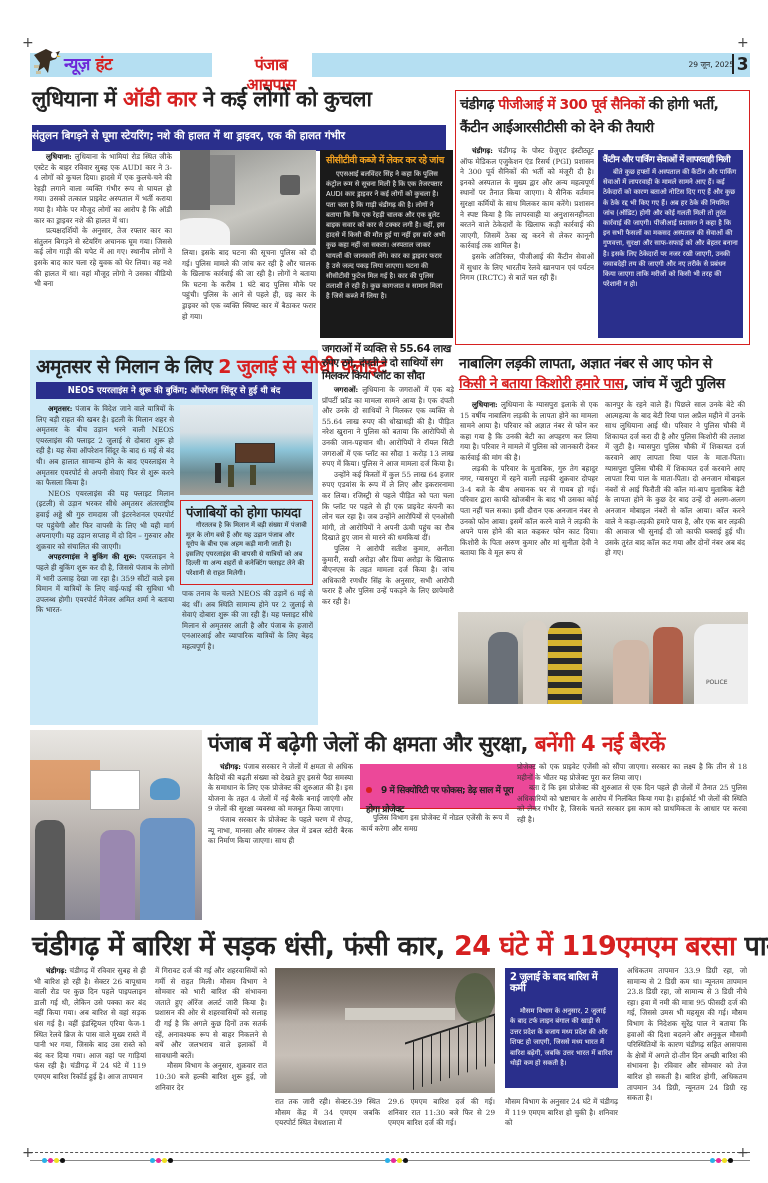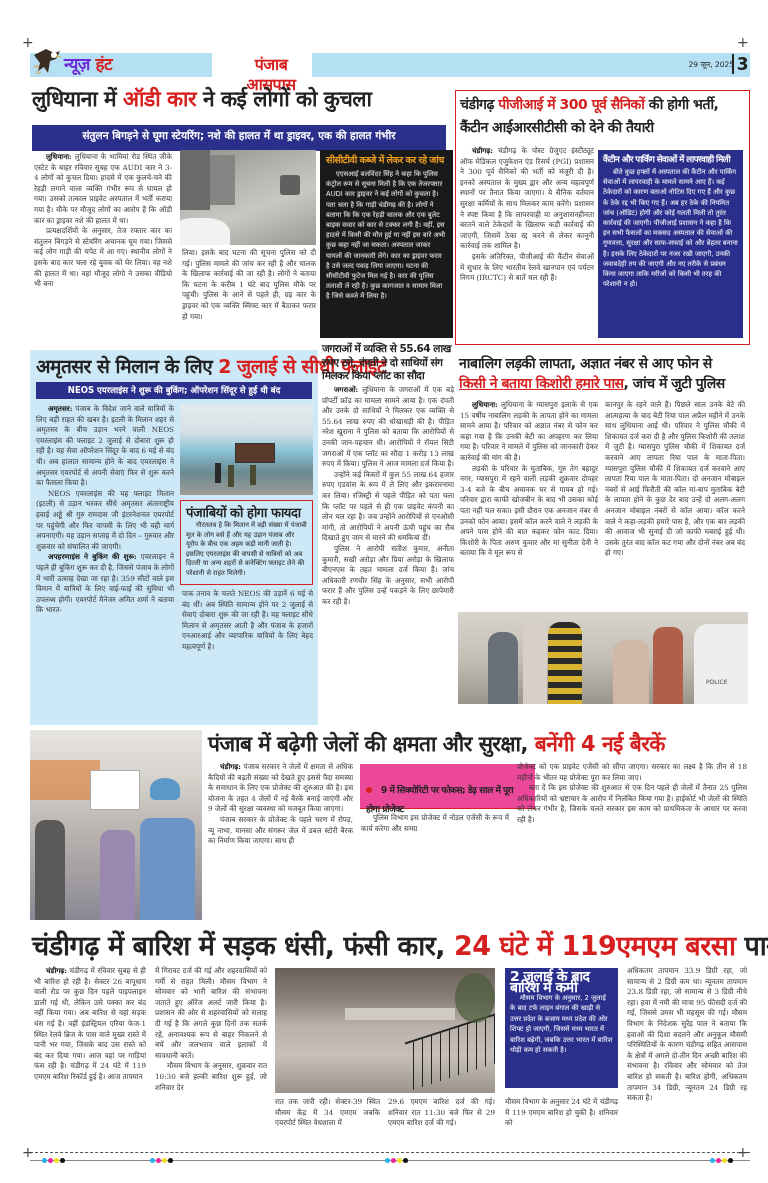--- a/index.html
+++ b/index.html
@@ -38,21 +38,21 @@
     <span class="red">हंट</span>
   </div>
   <div class="abs hl red" style="left:200px;top:2px;font-size:16px;line-height:20px;width:82px;text-align:center;">पंजाब आसपास</div>
   <div class="abs" style="right:16px;top:6px;font-size:7.5px;color:#222;font-family:'DejaVu Sans',sans-serif;">29 जून, 2025</div>
   <div class="abs hl" style="right:2px;top:1px;font-size:17px;line-height:20px;border-left:2px solid #222;padding-left:3px;">3</div>
 </div>
 
 <div class="abs hl" style="left:32px;top:84px;font-size:21px;line-height:30px;white-space:nowrap;">
   <span>लुधियाना में </span><span class="red">ऑडी कार</span><span> ने कई लोगों को कुचला</span>
 </div>
-<div class="abs" style="left:32px;top:125px;width:414px;height:26px;background:#2a2f8c;color:#fff;font-family:'DejaVu Sans',sans-serif;font-weight:bold;font-size:10.5px;line-height:20px;text-align:center;">संतुलन बिगड़ने से घूमा स्टेयरिंग; नशे की हालत में था ड्राइवर, एक की हालत गंभीर</div>
+<div class="abs" style="left:32px;top:125px;width:414px;height:26px;background:#2a2f8c;color:#fff;font-family:'DejaVu Sans',sans-serif;font-weight:bold;font-size:10.5px;line-height:20px;text-align:left;">संतुलन बिगड़ने से घूमा स्टेयरिंग; नशे की हालत में था ड्राइवर, एक की हालत गंभीर</div>
 <div class="abs body-text" style="left:34px;top:152px;width:138px;height:195px;overflow:hidden;">
   <p><b>लुधियाना:</b><span> लुधियाना के भामियां रोड स्थित जीके एस्टेट के बाहर रविवार सुबह एक AUDI कार ने 3-4 लोगों को कुचल दिया। हादसे में एक कुलचे-चने की रेहड़ी लगाने वाला व्यक्ति गंभीर रूप से घायल हो गया। उसको तत्काल प्राइवेट अस्पताल में भर्ती कराया गया है। मौके पर मौजूद लोगों का आरोप है कि ऑडी कार का ड्राइवर नशे की हालत में था।</span></p>
   <p>प्रत्यक्षदर्शियों के अनुसार, तेज रफ्तार कार का संतुलन बिगड़ने से स्टेयरिंग अचानक घूम गया। जिससे कई लोग गाड़ी की चपेट में आ गए। स्थानीय लोगों ने इसके बाद कार चला रहे युवक को घेर लिया। वह नशे की हालत में था। वहां मौजूद लोगो ने उसका वीडियो भी बना</p>
 </div>
 <div class="abs photo" style="left:180px;top:150px;width:136px;height:95px;background:linear-gradient(160deg,#8f8f8c 0%,#b9b9b4 40%,#c8c7c1 60%,#9a9a95 100%);">
   <div class="abs" style="left:0;top:0;width:30px;height:60px;background:#6a6a6a;"></div>
   <div class="abs" style="left:30px;top:5px;width:25px;height:50px;background:#858584;"></div>
   <div class="abs" style="left:100px;top:25px;width:20px;height:20px;background:#606060;border-radius:3px;"></div>
   <div class="abs" style="left:-10px;top:68px;width:60px;height:35px;background:#f2f2f2;border-radius:40% 40% 0 0;"></div>
 </div>
@@ -161,21 +161,21 @@
   <p>मौसम विभाग के अनुसार, शुक्रवार रात 10:30 बजे हल्की बारिश शुरू हुई, जो शनिवार देर</p>
 </div>
 <div class="abs photo" style="left:275px;top:968px;width:220px;height:125px;background:linear-gradient(180deg,#6a6258 0%,#8a8078 25%,#b8b0a8 45%,#c8c0b8 70%,#9a948c 100%);">
   <div class="abs" style="left:70px;top:40px;width:110px;height:12px;background:#d0ccc4;"></div>
   <div class="abs" style="left:130px;top:60px;width:90px;height:50px;border-top:2px solid #222;background:repeating-linear-gradient(90deg,transparent 0 8px,#222 8px 9px);transform:skewY(-18deg);"></div>
   <div class="abs" style="left:180px;top:5px;width:40px;height:50px;background:#4a5a3a;border-radius:50%;opacity:0.7;"></div>
 </div>
 <div class="abs body-text" style="left:275px;top:1097px;width:105px;height:50px;overflow:hidden;">रात तक जारी रही। सेक्टर-39 स्थित मौसम केंद्र में 34 एमएम जबकि एयरपोर्ट स्थित वेधशाला में</div>
 <div class="abs body-text" style="left:388px;top:1097px;width:107px;height:50px;overflow:hidden;">29.6 एमएम बारिश दर्ज की गई। शनिवार रात 11:30 बजे फिर से 29 एमएम बारिश दर्ज की गई।</div>
 <div class="abs" style="left:505px;top:968px;width:113px;height:120px;background:#2a2f8c;padding:3px 5px;">
-  <div class="hl" style="color:#fff;font-size:14px;line-height:11px;margin-bottom:0;">2 जुलाई के बाद बारिश में कमी</div>
+  <div class="hl" style="color:#fff;font-size:10px;line-height:11px;margin-bottom:13px;">2 जुलाई के बाद बारिश में कमी</div>
   <div style="color:#fff;font-family:'DejaVu Sans',sans-serif;font-size:6.8px;line-height:10.4px;text-indent:10px;">मौसम विभाग के अनुसार, 2 जुलाई के बाद टर्फ लाइन बंगाल की खाड़ी से उत्तर प्रदेश के बजाय मध्य प्रदेश की ओर शिफ्ट हो जाएगी, जिससे मध्य भारत में बारिश बढ़ेगी, जबकि उत्तर भारत में बारिश थोड़ी कम हो सकती है।</div>
 </div>
 <div class="abs body-text" style="left:505px;top:1097px;width:113px;height:50px;overflow:hidden;">मौसम विभाग के अनुसार 24 घंटे में चंडीगढ़ में 119 एमएम बारिश हो चुकी है। शनिवार को</div>
 <div class="abs body-text" style="left:627px;top:966px;width:120px;height:182px;overflow:hidden;">अधिकतम तापमान 33.9 डिग्री रहा, जो सामान्य से 2 डिग्री कम था। न्यूनतम तापमान 23.8 डिग्री रहा, जो सामान्य से 3 डिग्री नीचे रहा। हवा में नमी की मात्रा 95 फीसदी दर्ज की गई, जिससे उमस भी महसूस की गई। मौसम विभाग के निदेशक सुरेंद्र पाल ने बताया कि हवाओं की दिशा बदलने और अनुकूल मौसमी परिस्थितियों के कारण चंडीगढ़ सहित आसपास के क्षेत्रों में अगले दो-तीन दिन अच्छी बारिश की संभावना है। रविवार और सोमवार को तेज बारिश हो सकती है। बारिश होगी, अधिकतम तापमान 34 डिग्री, न्यूनतम 24 डिग्री रह सकता है।</div>
 
 <div class="abs" style="left:30px;top:1152px;width:720px;border-top:1px dashed #555;"></div>
 <div class="abs crop" style="left:22px;top:1144px;">+</div>
 <div class="abs crop" style="left:737px;top:1144px;">+</div>
 <div class="abs" style="left:30px;top:1160px;width:720px;border-top:1px solid #888;"></div>
 <div class="abs reg-dots" style="left:42px;top:1158px;">

